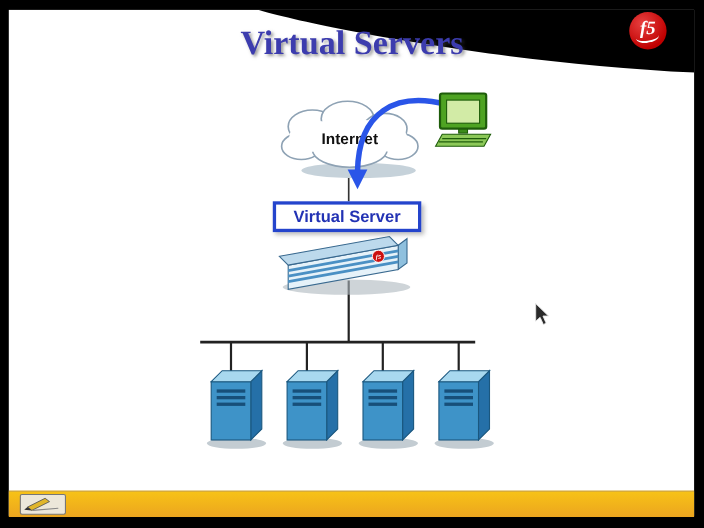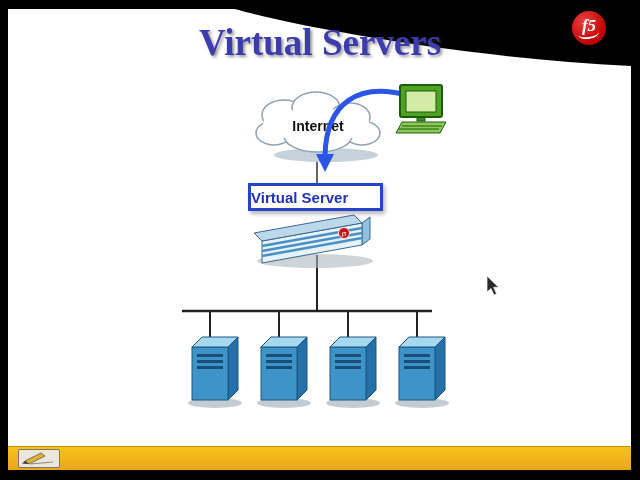--- a/index.html
+++ b/index.html
@@ -7,41 +7,41 @@
     position:relative; width:640px; height:480px; background:#000;
     overflow:hidden; font-family:"Liberation Sans", sans-serif;
   }
   .slide {
     position:absolute; left:8px; top:9px; width:623px; height:460px;
     background:#ffffff;
   }
   .diagram-svg { position:absolute; left:0; top:0; z-index:1; }
   .title {
     position:absolute; left:138px; top:12px; width:348px; text-align:center;
-    font-family:"Liberation Serif", serif; font-size:37px; font-weight:bold;
+    font-family:"Liberation Serif", serif; font-size:31px; font-weight:bold;
     color:#3c3cae; text-shadow:2px 2px 3px rgba(70,70,70,.55); z-index:2;
   }
   .logo {
     position:absolute; left:564px; top:2px; width:34px; height:34px;
     border-radius:50%;
     background:radial-gradient(circle at 35% 30%, #e84040, #bf0000 72%);
     z-index:3; display:flex; align-items:center; justify-content:center;
   }
   .logo-text {
     color:#fff; font-family:"Liberation Serif", serif; font-style:italic;
     font-weight:bold; font-size:17px; transform:translateY(-2px);
   }
   .logo-swash {
     position:absolute; left:6px; bottom:6px; width:21px; height:9px;
     border-bottom:2px solid #fff; border-radius:50%; transform:rotate(-8deg);
   }
   .vs-box {
     position:absolute; left:240px; top:174px; width:129px; height:22px;
     background:#fff; border:3px solid #2444cc; z-index:2;
-    display:flex; align-items:center; justify-content:flex-start;
+    display:flex; align-items:center; justify-content:center;
     font-weight:bold; font-size:15px; color:#2232b4;
     box-shadow:2px 3px 4px rgba(100,100,100,.45);
   }
   .footer-bar {
     position:absolute; left:0; top:437px; width:623px; height:23px;
     background:linear-gradient(#f7c217, #eca51f);
     border-top:1px solid #c89000; z-index:2;
   }
   .pen-button {
     position:absolute; left:10px; top:440px; width:40px; height:17px;

